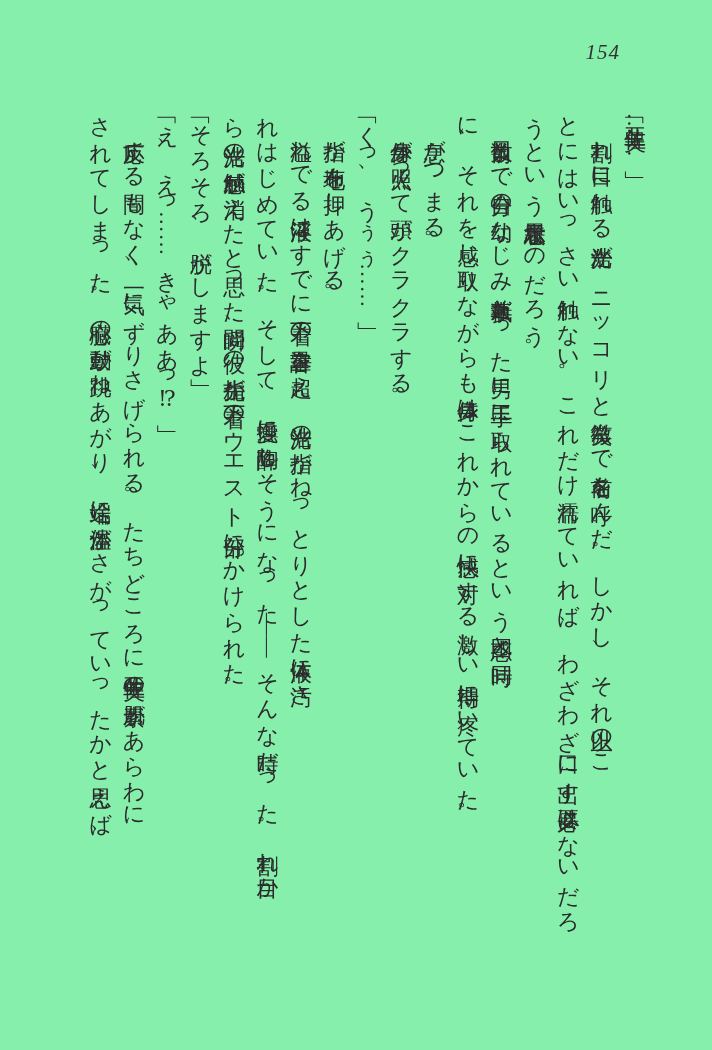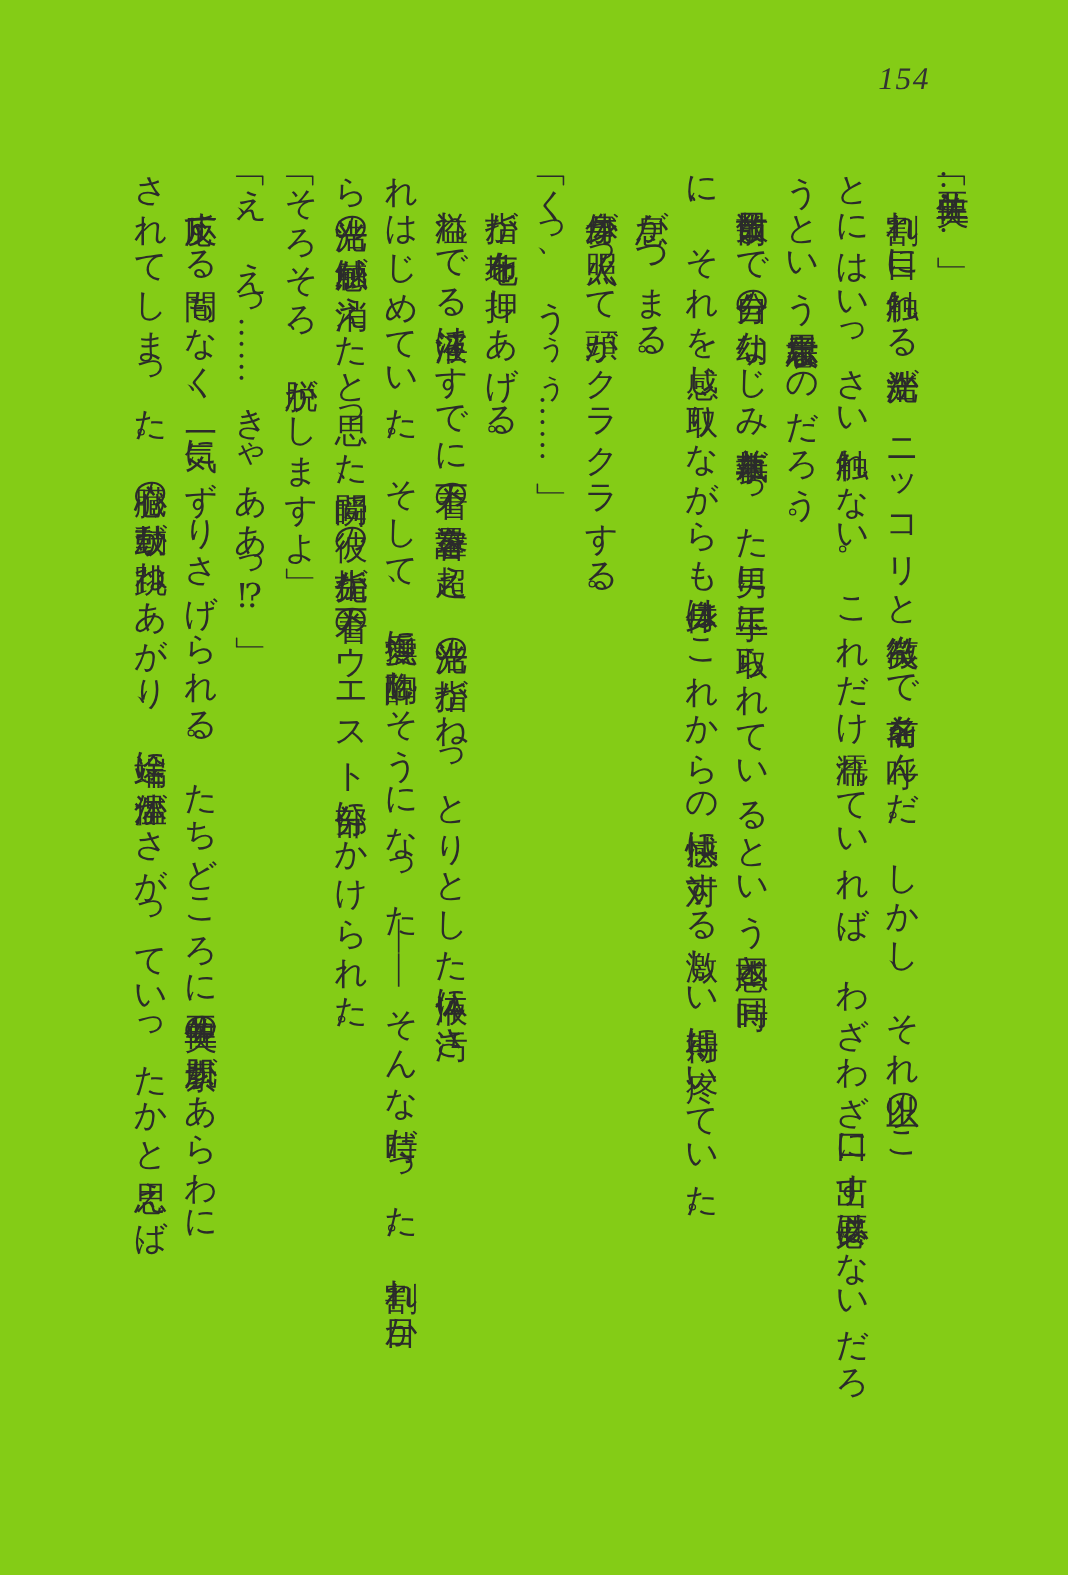--- a/index.html
+++ b/index.html
@@ -10,21 +10,21 @@
     width: 712px;
     height: 1050px;
     background: #fcfcfb;
     position: relative;
     overflow: hidden;
     font-family: "Liberation Serif", "DejaVu Serif", serif;
   }
   .book-page {
     position: absolute;
     inset: 0;
-    background: #84cc16;
+    background: #86efac;
     text-decoration: underline;
   }
   .page-number {
     position: absolute;
     top: 40px;
     right: 92px;
     font-size: 21px;
     font-style: italic;
     letter-spacing: 1px;
     color: #333333;

